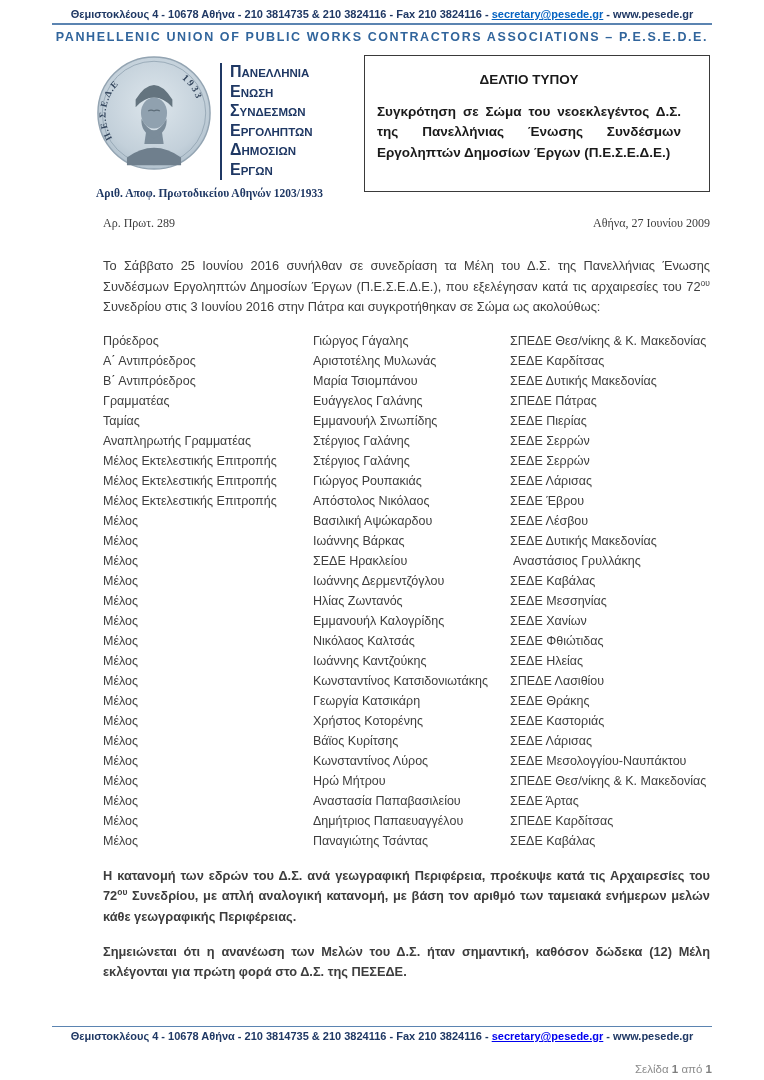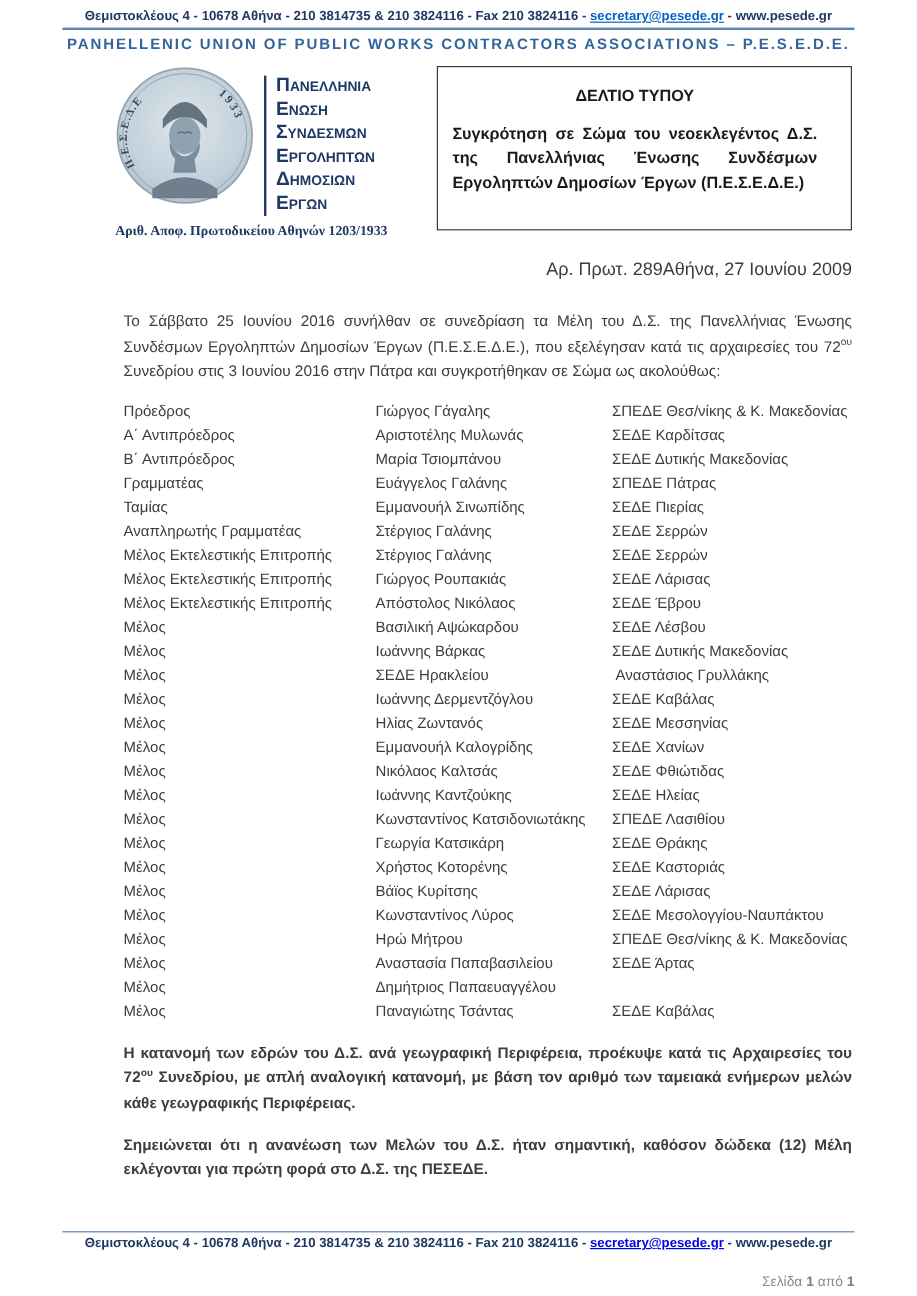--- a/index.html
+++ b/index.html
@@ -26,21 +26,21 @@
   .acr-line{font-size:11.5px;font-weight:bold;color:#1f3864;line-height:18.5px;white-space:nowrap;}
   .acr-initial{font-size:16px;}
   .registration{font-family:"Liberation Serif",serif;font-weight:bold;color:#1f3864;font-size:11.5px;margin-top:7px;white-space:nowrap;}
 
   .press-box{margin-left:auto;width:316px;border:1px solid #3a3a3a;padding:16px 28px 28px 12px;color:#1a1a1a;}
   .press-title{text-align:center;font-weight:bold;font-size:13.5px;margin-bottom:15px;}
   .press-subject{font-weight:bold;font-size:13.5px;line-height:1.5;text-align:justify;}
 
   
   .content{margin:0 54px 0 103px;font-size:12.5px;}
-  .meta-row{display:flex;justify-content:flex-end;margin-top:17px;font-size:15px;}
+  .meta-row{display:flex;justify-content:space-between;margin-top:17px;font-size:12px;font-family:Liberation Serif, serif;}
   .intro{margin-top:25px;text-align:justify;line-height:1.62;font-size:12.8px;}
   sup{font-size:8.5px;line-height:0;}
 
   .board{margin-top:13px;}
   .trow{display:flex;line-height:20px;}
   .tcell{white-space:nowrap;overflow:visible;}
   .c-role{width:210px;flex:none;}
   .c-name{width:197px;flex:none;}
   .c-assoc{flex:1;}
 
@@ -241,20 +241,21 @@
         <div class="tcell c-assoc">ΣΠΕΔΕ Θεσ/νίκης &amp; Κ. Μακεδονίας</div>
       </div>
         <div class="trow">
         <div class="tcell c-role">Μέλος</div>
         <div class="tcell c-name">Αναστασία Παπαβασιλείου</div>
         <div class="tcell c-assoc">ΣΕΔΕ Άρτας</div>
       </div>
         <div class="trow">
         <div class="tcell c-role">Μέλος</div>
         <div class="tcell c-name">Δημήτριος Παπαευαγγέλου</div>
+        <div class="tcell c-assoc">ΣΠΕΔΕ Καρδίτσας</div>
       </div>
         <div class="trow">
         <div class="tcell c-role">Μέλος</div>
         <div class="tcell c-name">Παναγιώτης Τσάντας</div>
         <div class="tcell c-assoc">ΣΕΔΕ Καβάλας</div>
       </div>
       </div>
 
     <p class="para"><span>Η κατανομή των εδρών του Δ.Σ. ανά γεωγραφική Περιφέρεια, προέκυψε κατά τις Αρχαιρεσίες του 72</span><sup>ου</sup><span> Συνεδρίου, με απλή αναλογική κατανομή, με βάση τον αριθμό των ταμειακά ενήμερων μελών κάθε γεωγραφικής Περιφέρειας.</span></p>
 

